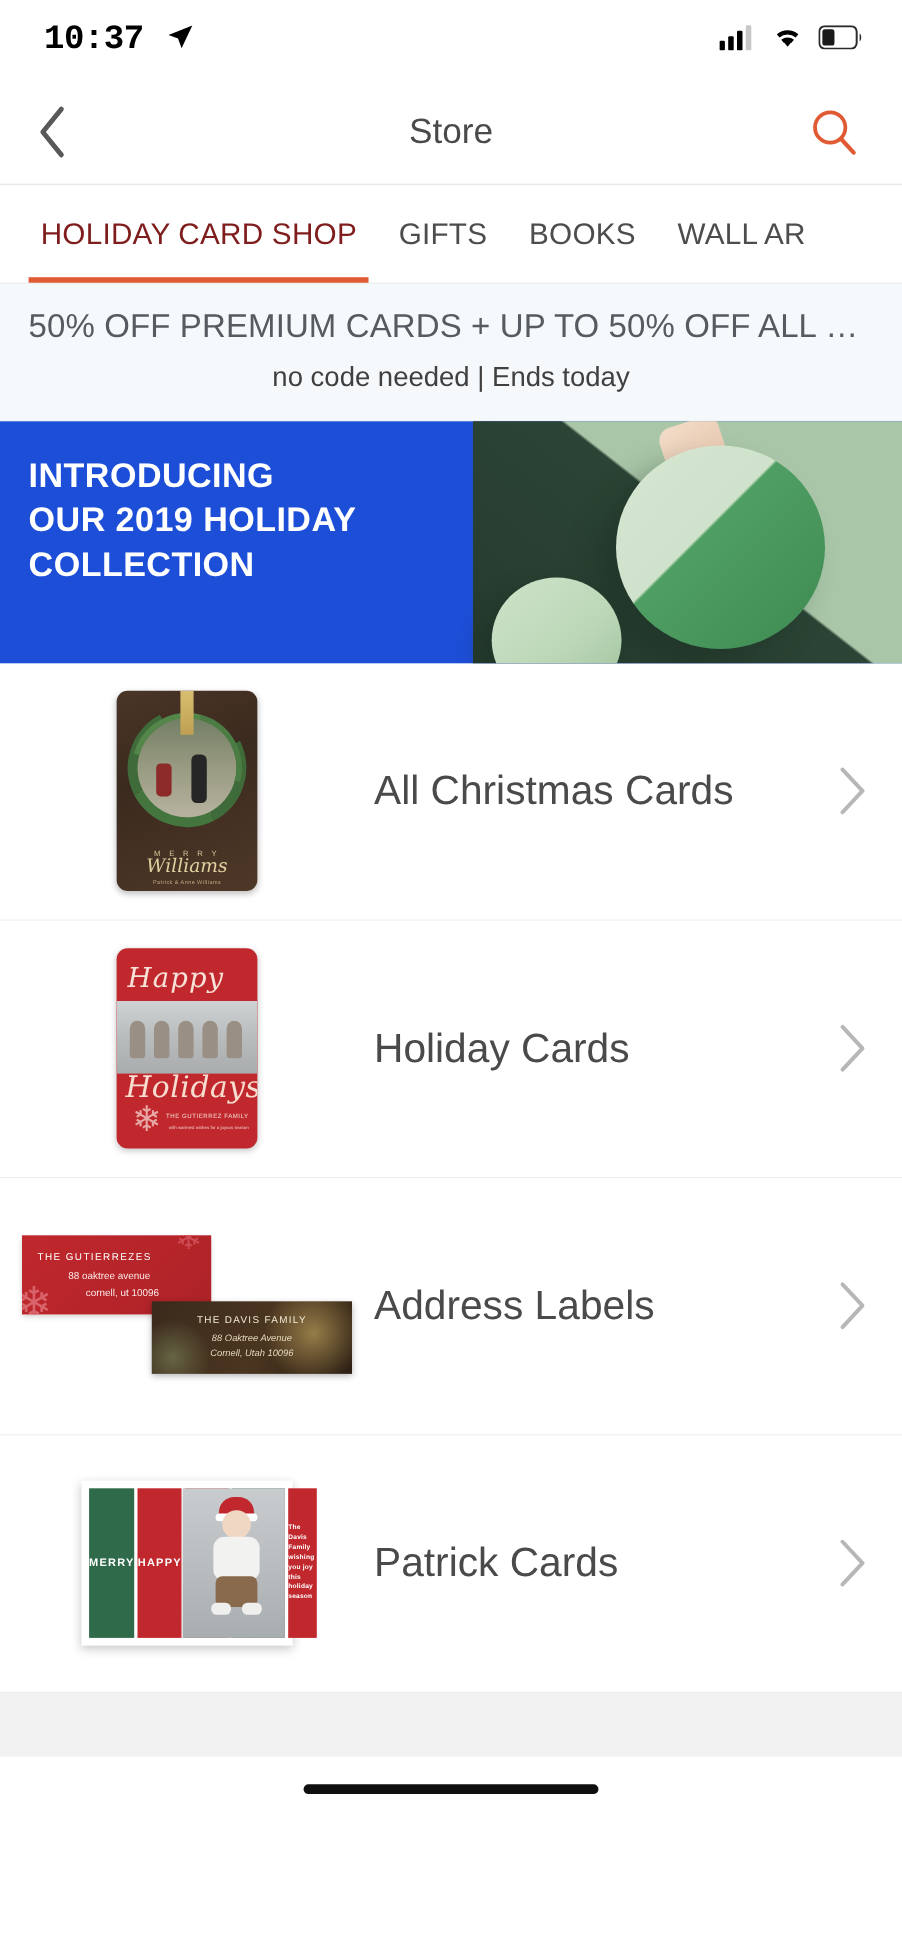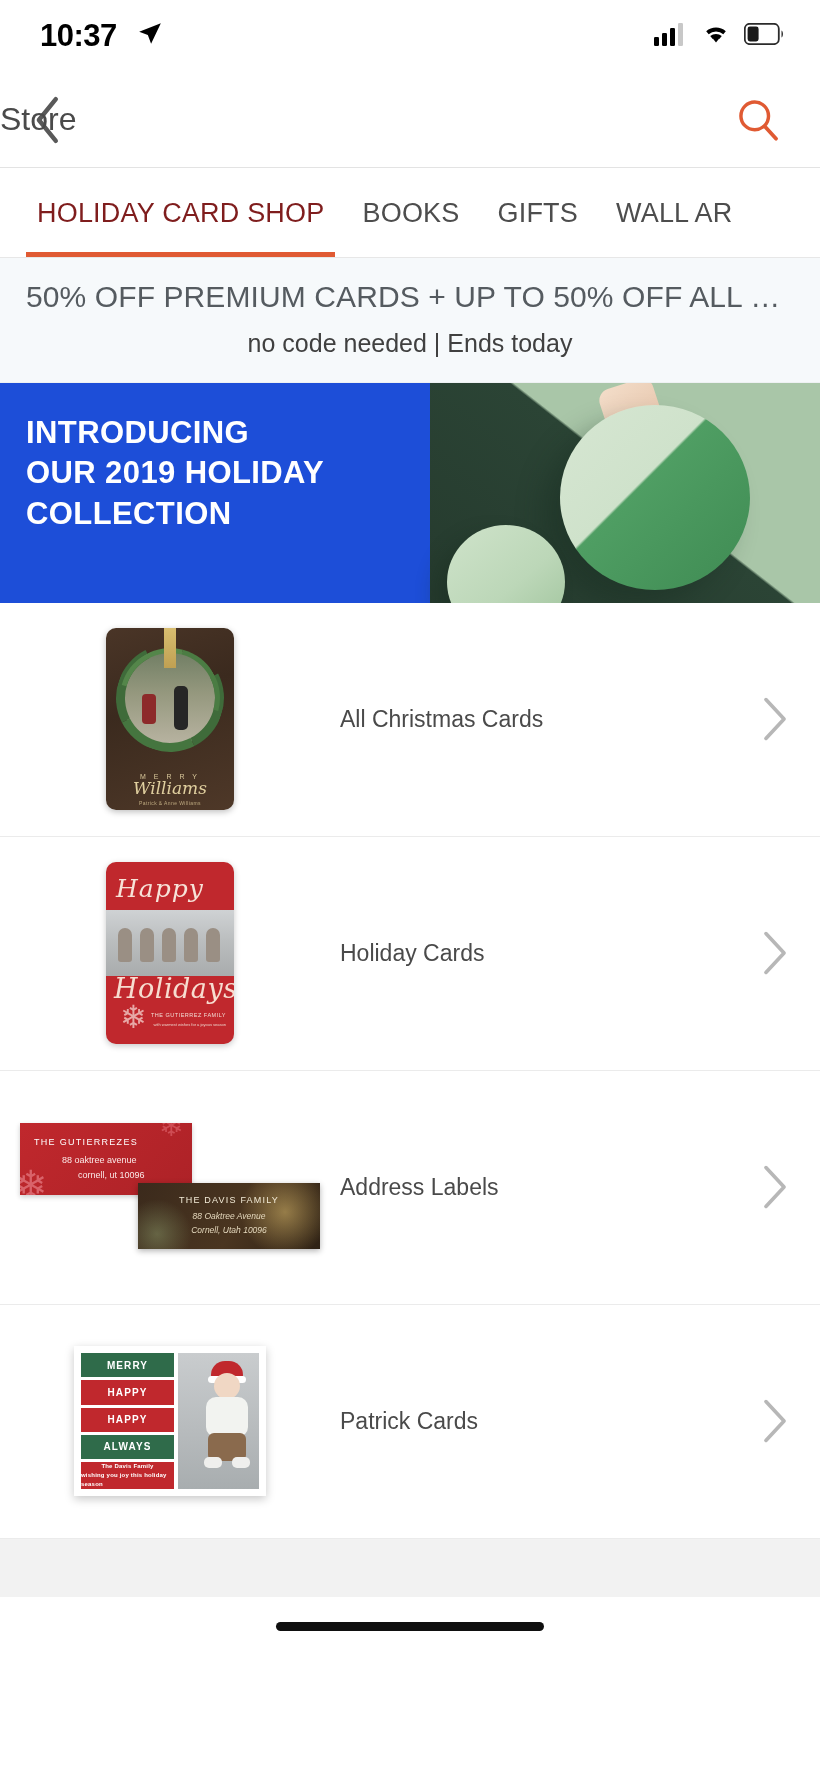--- a/index.html
+++ b/index.html
@@ -11,36 +11,36 @@
     overflow:hidden;
   }
 
   
   .status-bar{
     height:72px; width:100%;
     display:flex; align-items:center; justify-content:space-between;
     padding:0 34px 0 40px;
     background:#ffffff;
   }
-  .status-left{ display:flex; align-items:center; gap:20px; }
+  .status-left{ display:flex; align-items:center; gap:20px;font-family:Liberation Mono, monospace; }
   .status-time{ font-size:31px; font-weight:600; color:#000; letter-spacing:-0.5px; }
   .loc-arrow{ display:block; }
   .status-right{ display:flex; align-items:center; gap:12px; }
 
   
   .nav-bar{
     height:96px; width:100%;
     display:flex; align-items:center; justify-content:space-between;
     padding:0 32px 0 18px; background:#ffffff;
     border-bottom:1px solid #e3e3e3;
     position:relative;
   }
   .nav-back{ width:60px; height:60px; display:flex; align-items:center; justify-content:center; }
   .nav-title{
-    position:absolute; left:0; right:0; 
+    position:absolute; left:0; right:0; text-align:center;
     font-size:32px; color:#4a4a4a; font-weight:400; pointer-events:none;
   }
   .nav-search{ width:60px; height:60px; display:flex; align-items:center; justify-content:center; position:relative; z-index:2;}
 
   
   .tab-bar{
     height:90px; width:100%; background:#fff;
     display:flex; align-items:flex-start; padding-left:18px;
     border-bottom:1px solid #e7e7e7;
     overflow:hidden; white-space:nowrap;
@@ -119,21 +119,21 @@
     border-bottom:1px solid #ebebeb;
     background:#fff;
   }
   .thumb-wrap{
     width:340px; flex:0 0 340px;
     height:100%;
     display:flex; align-items:center; justify-content:center;
   }
   .row-label{
     flex:1 1 auto;
-    font-size:23px; color:#4a4a4a; font-weight:400;
+    font-size:37px; color:#4a4a4a; font-weight:400;
   }
   .row-chevron{
     flex:0 0 90px; display:flex; align-items:center; justify-content:center;
   }
 
   
   .card-wreath{
     width:128px; height:182px; border-radius:10px; overflow:hidden;
     position:relative;
     background:linear-gradient(160deg,#4a3527 0%,#3b2a1e 40%,#4e3828 100%);
@@ -253,21 +253,21 @@
   .ld-name{ position:absolute; left:0; right:0; top:12px; text-align:center; font-size:9px; letter-spacing:1.2px; color:#f2ead6;}
   .ld-l1{ position:absolute; left:0; right:0; top:28px; text-align:center; font-size:8.5px; color:#e4d8bd; font-style:italic;}
   .ld-l2{ position:absolute; left:0; right:0; top:42px; text-align:center; font-size:8.5px; color:#e4d8bd; font-style:italic;}
 
   
   .card-premium{
     width:192px; height:150px; background:#fff; padding:7px;
     box-shadow:0 3px 9px rgba(0,0,0,.22);
     display:flex;
   }
-  .cp-left{ width:93px; display:flex; flex-direction:column; gap:3px; }
+  .cp-left{ width:81px; display:flex; flex-direction:row; gap:3px; }
   .cp-blk{
     flex:1; display:flex; align-items:center; justify-content:center;
     font-size:10px; letter-spacing:1.1px; color:#fff; font-weight:600;
   }
   .cp-b1{ background:#2f6b4a; }
   .cp-b2{ background:#c0282d; }
   .cp-b3{ background:#c0282d; }
   .cp-b4{ background:#2f6b4a; }
   .cp-b5{ background:#c0282d; font-size:6px; letter-spacing:.2px; flex:0 0 26px;
           flex-direction:column; line-height:1.5; }
@@ -354,22 +354,22 @@
   <div class="nav-search">
     <svg width="46" height="46" viewBox="0 0 28 28">
       <circle cx="12" cy="11.5" r="8.4" fill="none" stroke="#e05a33" stroke-width="2.1"></circle>
       <line x1="18.2" y1="18" x2="25" y2="25.4" stroke="#e05a33" stroke-width="2.3" stroke-linecap="round"></line>
     </svg>
   </div>
 </div>
 
 <div class="tab-bar">
   <div class="tab active">HOLIDAY CARD SHOP</div>
+  <div class="tab">GIFTS</div>
   <div class="tab">BOOKS</div>
-  <div class="tab">GIFTS</div>
   <div class="tab">WALL AR</div>
 </div>
 
 <div class="promo">
   <div class="promo-head">50% OFF PREMIUM CARDS + UP TO 50% OFF ALL OTHE...</div>
   <div class="promo-sub">no code needed | Ends today</div>
 </div>
 
 <div class="hero">
   <div class="hero-diag"></div>

